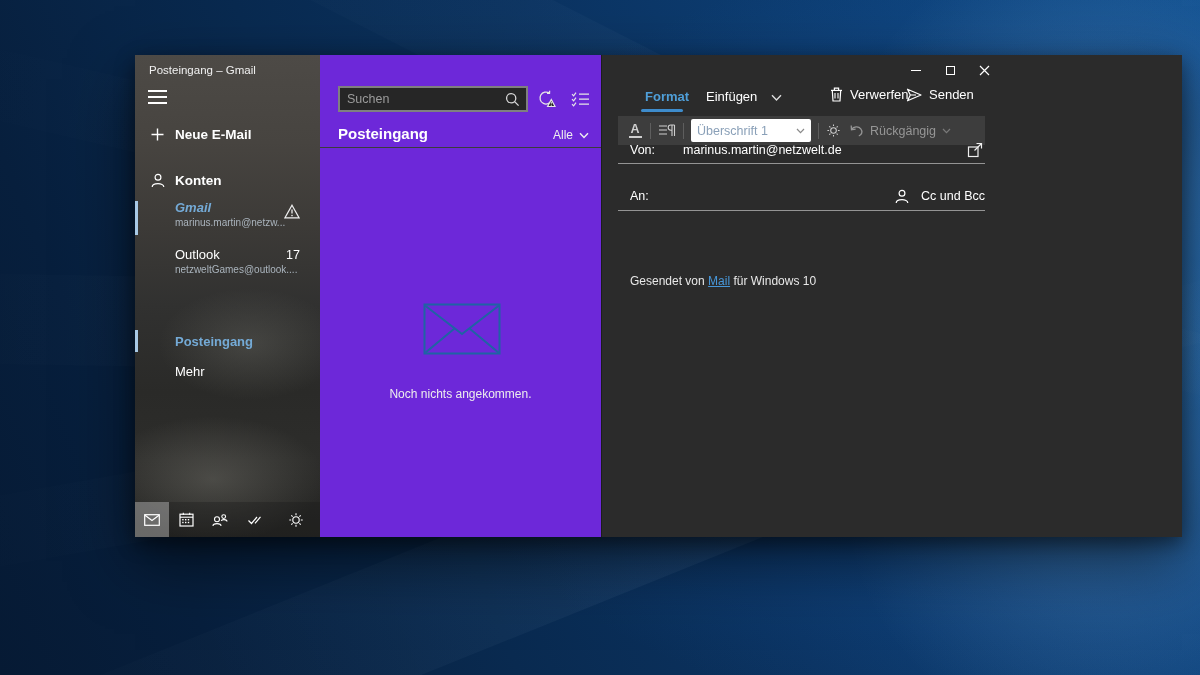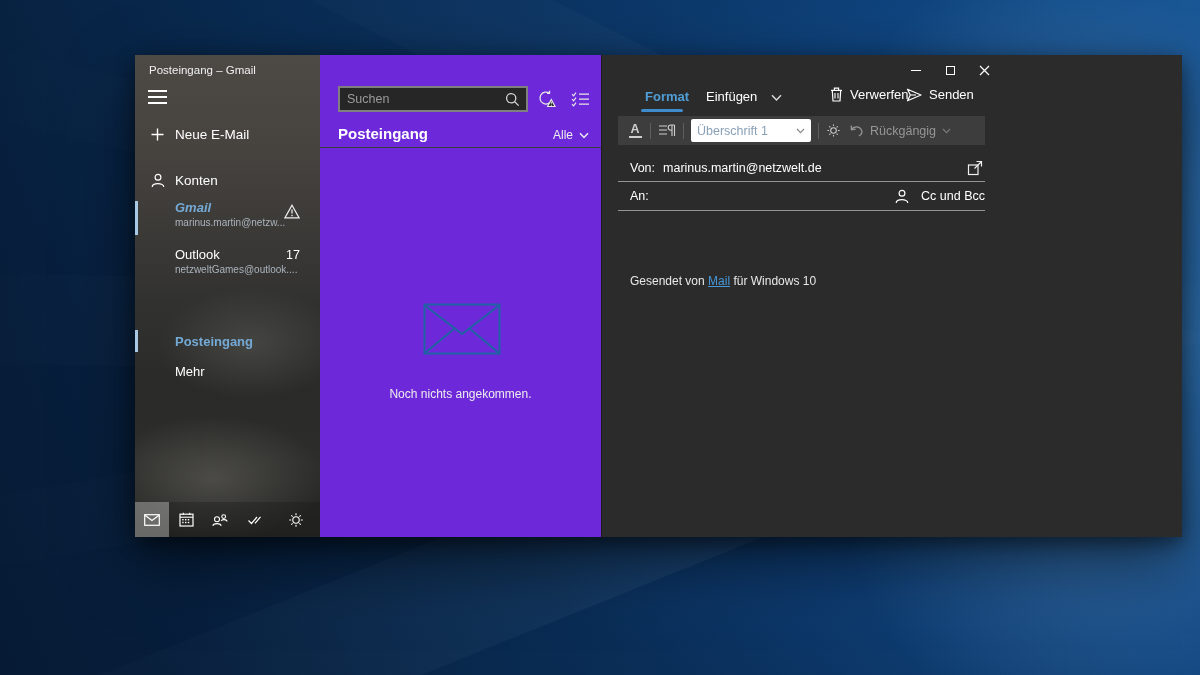--- a/index.html
+++ b/index.html
@@ -52,21 +52,21 @@
     background:
       radial-gradient(ellipse 130px 80px at 62% 60%, rgba(150,150,140,0.22), transparent 70%),
       radial-gradient(ellipse 160px 90px at 42% 88%, rgba(160,158,148,0.28), transparent 70%),
       linear-gradient(180deg, #4d4a46 0%, #474440 18%, #3c3a37 36%, #313130 52%, #2a2a28 70%, #2d2d2b 84%, #242422 100%);
   }
   .sb-title { position:absolute; left:14px; top:9px; font-size:11.5px; color:#f0f0f0; }
   .hamburger { position:absolute; left:13px; top:35px; width:19px; height:15px; cursor:pointer; }
   .hamburger i { display:block; height:2px; background:#fff; margin-bottom:4px; }
   .sb-row { position:absolute; left:0; width:185px; display:flex; align-items:center; }
   .sb-ic { width:17px; margin-left:14px; display:flex; justify-content:center; color:#fff; }
-  .sb-lbl { margin-left:9px; font-size:13.5px; font-weight:normal; color:#fff; }
+  .sb-lbl { margin-left:9px; font-size:13.5px; font-weight:bold; color:#fff; }
   .row-newmail { top:66px; height:26px; }
   .row-konten { top:112px; height:26px; }
   .row-ordner { top:240px; height:26px; }
   .acct { position:absolute; left:0; width:185px; }
   .acct-gmail { top:143px; height:40px; }
   .acct-outlook { top:190px; height:40px; }
   .sel-bar { position:absolute; left:0; top:3px; bottom:3px; width:3px; background:#a8c9e6; }
   .acct-name { position:absolute; left:40px; top:2px; font-size:13px; }
   .acct-name.blue { color:#74aad6; font-weight:bold;font-style:italic; }
   .acct-mail { position:absolute; left:40px; top:19px; font-size:10px; color:#aab4bd; }
@@ -123,21 +123,21 @@
   .font-ic { width:16px; flex-direction:column; font-size:12.5px; font-weight:bold; line-height:1; }
   .font-ic i { display:block; width:13px; height:2px; background:#cfcfcf; margin-top:1px; }
   .style-combo { width:120px; height:23px; background:#fff; border-radius:2px; display:flex; align-items:center;
                  padding:0 6px; cursor:pointer; }
   .style-combo .val { flex:1; font-size:12.5px; color:#8aa0b8; }
   .style-combo .chv { color:#8a8a8a; display:flex; }
   .undo-grp { display:flex; align-items:center; gap:6px; color:#969696; margin-left:8px; font-size:12.5px; }
 
   .addr-row { position:absolute; left:16px; right:16px; display:flex; align-items:center;
               font-size:12.5px; border-bottom:1px solid #949494; padding-left:12px; }
-  .row-from { top:100px; height:27px; }
+  .row-from { top:82px; height:27px;gap:20px; }
   .row-to { top:127px; height:29px; }
   .row-subject { top:156px; height:30px; border-bottom-color:#5f5f5f; }
   .addr-lbl { color:#fff; }
   .addr-val { margin-left:8px; color:#fff; }
   .popout { margin-left:auto; margin-right:2px; display:flex; color:#efefef; cursor:pointer; }
   .ccbcc { margin-left:auto; display:flex; align-items:center; gap:12px; cursor:pointer; }
   .subject-ph { color:#8f8f8f; }
 
   .signature { position:absolute; left:28px; top:219px; font-size:12px; color:#e8e8e8; }
   .sig-link { color:#4796d8; text-decoration:underline; cursor:pointer; }

